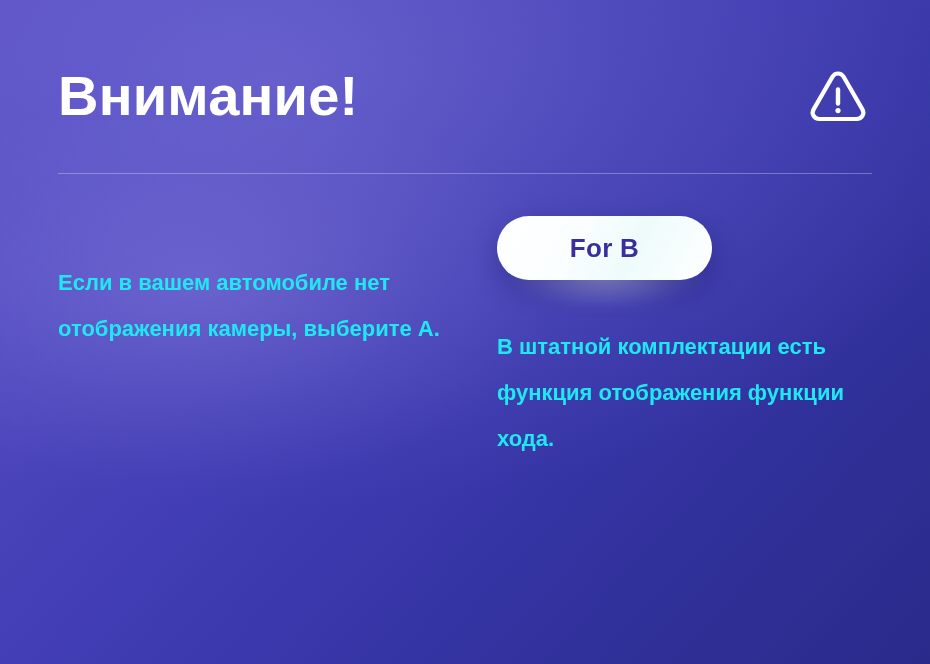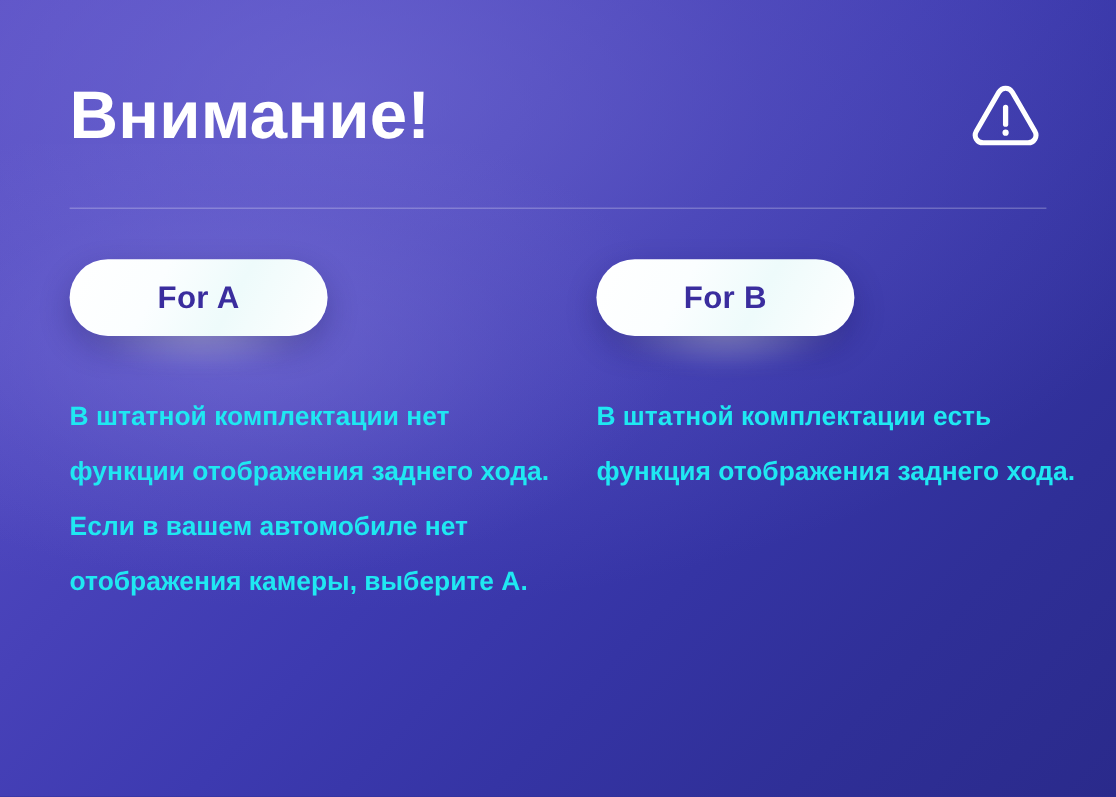--- a/index.html
+++ b/index.html
@@ -158,38 +158,31 @@
         <circle cx="32" cy="46.6" r="2.6" fill="#ffffff"></circle>
       </svg>
     </span>
   </div>
 
   <div class="divider"></div>
 
   <div class="columns">
 
     <div class="col col-a">
-      <div class="pill-wrap">
-        <div class="pill-glow"></div>
-        <div class="pill">
-          <span class="pill-label">For A</span>
-        </div>
-      </div>
       <div class="body-text">
-        <p>В штатной комплектации нет функции отображения заднего хода.</p>
         <p>Если в вашем автомобиле нет отображения камеры, выберите А.</p>
       </div>
     </div>
 
     <div class="col col-b">
       <div class="pill-wrap">
         <div class="pill-glow"></div>
         <div class="pill">
           <span class="pill-label">For B</span>
         </div>
       </div>
       <div class="body-text">
-        <p>В штатной комплектации есть функция отображения заднего хода.</p>
+        <p>В штатной комплектации есть функция отображения функции хода.</p>
       </div>
     </div>
 
   </div>
 </div>
 
 </body></html>

